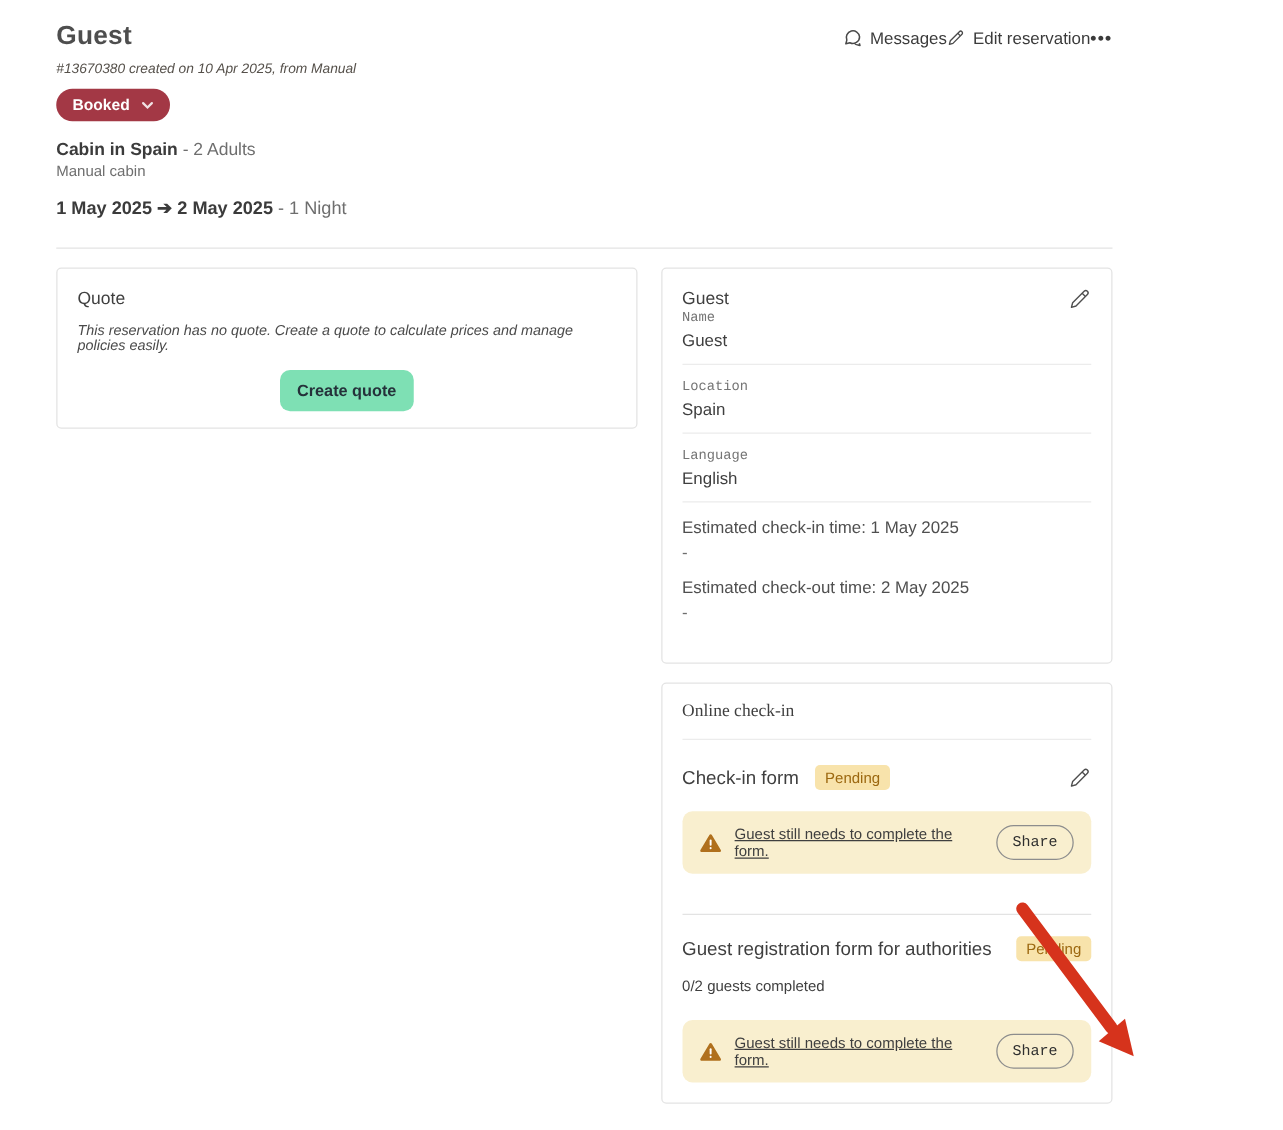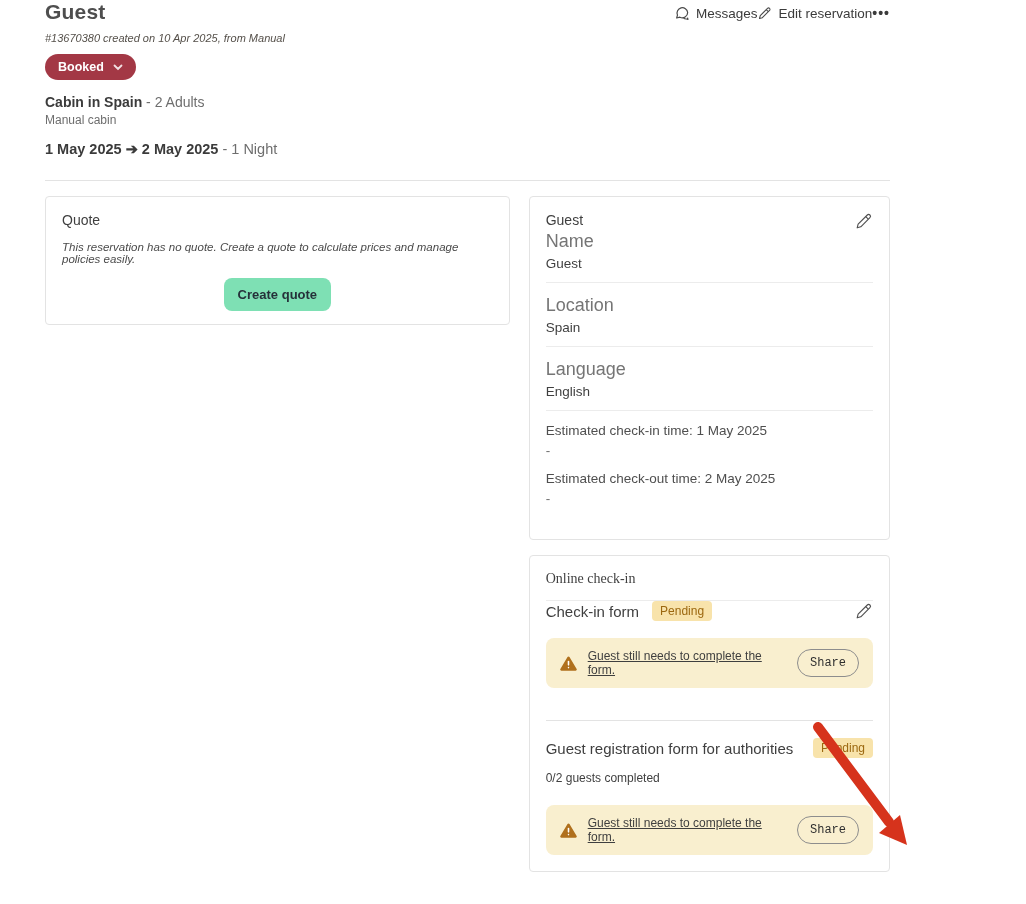--- a/index.html
+++ b/index.html
@@ -14,21 +14,21 @@
     --text-dark:#3d3d3d;
     --text-med:#4f4f4f;
     --text-muted:#757575;
   }
   *{box-sizing:border-box;margin:0;padding:0;}
   html,body{background:#fff;}
   body{
     width:1026px;height:904px;overflow:hidden;position:relative;
     font-family:"Liberation Sans",sans-serif;color:var(--text-dark);
   }
-  .page{position:relative;width:940px;height:904px;padding:0 50px 0 45px;}
+  .page{position:relative;width:940px;height:904px;padding:17px 50px 0 45px;}
 
   
   .top{display:flex;justify-content:space-between;align-items:flex-start;}
   h1.page-title{font-size:21px;font-weight:700;color:#4e4e4e;letter-spacing:.2px;}
   .meta{font-size:11px;font-style:italic;color:#55504a;margin-top:8px;}
   .status-badge{
     margin-top:10px;display:inline-flex;align-items:center;gap:9px;
     background:var(--status-badge-bg);color:#fff;border:none;cursor:pointer;
     font-family:inherit;font-size:12.5px;font-weight:700;padding:6px 13px;border-radius:15px;
   }
@@ -63,30 +63,30 @@
   
   .right-col{width:401px;display:flex;flex-direction:column;gap:15px;}
 
   
   .guest-card{padding:15px 16px 20px;}
   .title-row{display:flex;align-items:flex-start;justify-content:space-between;}
   .icon-btn{background:none;border:none;cursor:pointer;padding:0;color:#4f4f4f;}
   .icon-btn svg{display:block;}
   .gfield{margin-top:0;padding-bottom:11px;border-bottom:1px solid #ececec;margin-bottom:12px;}
   .gfield:first-of-type{margin-top:29px;}
-  .gfield .lbl{font-size:18px;color:var(--text-muted);}
+  .gfield .lbl{font-size:11px;color:var(--text-muted);font-family:Liberation Mono, monospace;}
   .gfield .val{font-size:13.5px;color:#3f3f3f;margin-top:4px;}
   .est-line{font-size:13.5px;color:#4f4f4f;margin-top:10px;}
   .est-val{font-size:13.5px;color:#6e6e6e;margin-top:5px;}
   .est-block{margin-bottom:13px;}
 
   
   .checkin-card{padding:15px 16px 16px;}
   .ci-title{font-size:14px;color:#3f3f3f;padding-bottom:13px;border-bottom:1px solid #ececec;font-family:Liberation Serif, serif;}
-  .section-row{display:flex;align-items:center;margin-top:0;}
+  .section-row{display:flex;align-items:center;margin-top:20px;}
   .section-title{font-size:15px;color:#3f3f3f;}
   .pending-badge{
     background:var(--pending-bg);color:var(--pending-text);
     font-size:12px;padding:3px 8px;border-radius:4px;margin-left:13px;white-space:nowrap;
   }
   .section-row .push{margin-left:auto;}
   .alert{
     margin-top:17px;background:var(--alert-bg);border-radius:8px;
     display:flex;align-items:center;gap:11px;padding:10px 14px;min-height:50px;
   }

